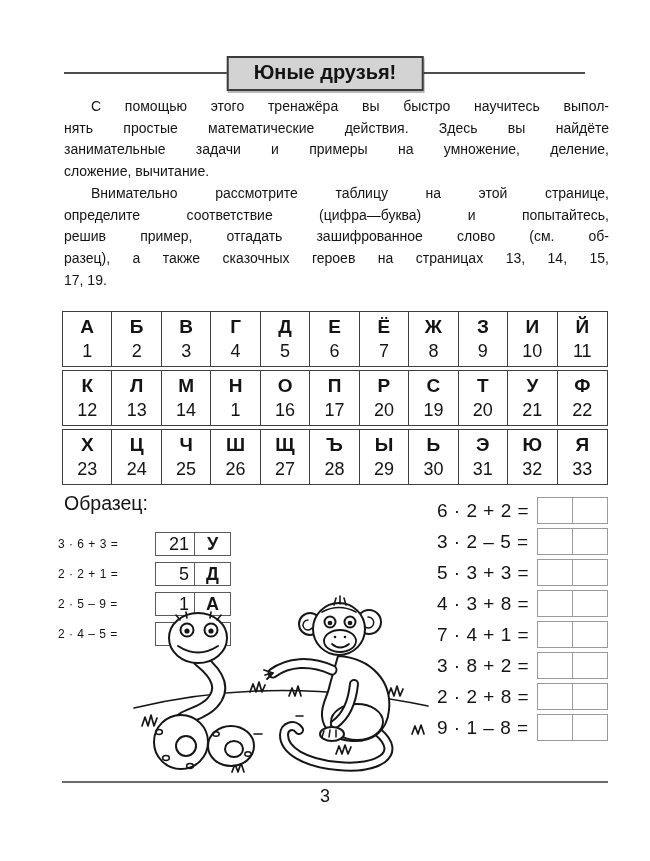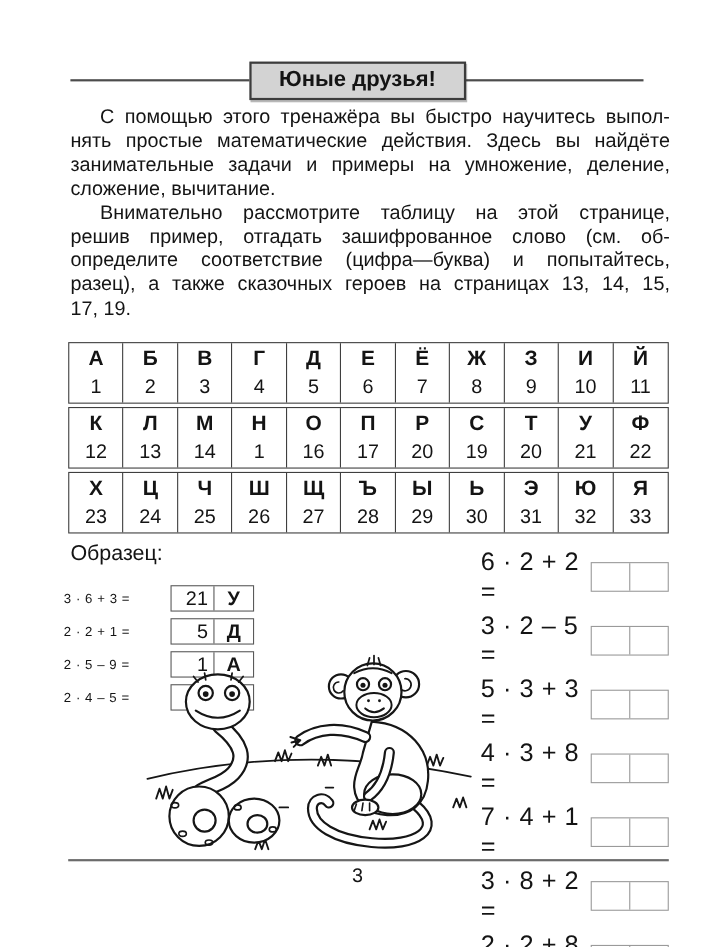--- a/index.html
+++ b/index.html
@@ -8,21 +8,21 @@
     font-family:"Liberation Sans", sans-serif; color:#141414; overflow:hidden;
   }
   
   .header-rule { position:absolute; top:72px; left:64px; width:521px; height:2px; background:#4c4c4c; }
   .title-box {
     position:absolute; top:56px; left:50%; transform:translateX(-50%);
     background:#d3d3d3; border:2px solid #3c3c3c; box-shadow:1px 2px 0 rgba(0,0,0,.28);
     padding:3px 25px 5px; font-weight:bold; font-size:20px; white-space:nowrap;text-align:right;
   }
   
-  .intro { position:absolute; top:96px; left:64px; width:545px; font-size:18px; line-height:21.7px; }
+  .intro { position:absolute; top:96px; left:64px; width:545px; font-size:14px; line-height:21.7px; }
   .intro .line { text-align:justify; text-align-last:justify; }
   .intro .line.first { text-indent:27px; }
   .intro .line.last { text-align-last:left; }
   
   .cipher { position:absolute; top:311px; left:62px; width:546px; }
   .cipher-row {
     display:grid; grid-template-columns:repeat(11,1fr);
     border:1.6px solid #3f3f3f; margin-bottom:3px; background:#fff;
   }
   .cipher-cell { border-right:1.4px solid #3f3f3f; text-align:center; padding:2px 0 3px; }
@@ -33,21 +33,21 @@
   .sample { position:absolute; top:492px; left:58px; }
   .sample-heading { font-weight:normal; font-size:19.5px; margin:0 0 17px 6px; }
   .sample-row { display:flex; align-items:center; margin-bottom:6px; }
   .sample-expr { font-size:12px; width:97px; letter-spacing:.5px; }
   .sample-box { display:flex; border:1.4px solid #5a5a5a; height:22px; background:#fff; }
   .sample-num { width:33px; border-right:1.4px solid #5a5a5a; text-align:right; padding-right:5px; font-size:18px; line-height:22px; }
   .sample-letter { width:35px; text-align:center; font-weight:bold; font-size:18px; line-height:22px; }
   
   .exercises { position:absolute; top:497px; left:437px; }
   .exercise-row { display:flex; align-items:center; margin-bottom:4px; }
-  .exercise-expr { font-size:23px; width:100px; letter-spacing:.5px; }
+  .exercise-expr { font-size:19px; width:100px; letter-spacing:.5px; }
   .exercise-box { display:flex; border:1.4px solid #9a9a9a; height:25px; background:#fff; }
   .exercise-cell { width:34px; }
   .exercise-cell.first { border-right:1.4px solid #9a9a9a; }
   
   .illustration { position:absolute; left:126px; top:584px; width:308px; height:197px; }
   .illustration svg { width:100%; height:100%; }
   
   .footer-rule { position:absolute; top:781px; left:62px; width:546px; height:1.5px; background:#6b6b6b; }
   .page-number { position:absolute; top:786px; left:0; width:650px; text-align:center; font-size:18px; }
 </style>
@@ -61,22 +61,22 @@
 
   <div class="intro">
       <div class="para">
         <div class="line first">С помощью этого тренажёра вы быстро научитесь выпол-</div>
         <div class="line">нять простые математические действия. Здесь вы найдёте</div>
         <div class="line">занимательные задачи и примеры на умножение, деление,</div>
         <div class="line last">сложение, вычитание.</div>
       </div>
       <div class="para">
         <div class="line first">Внимательно рассмотрите таблицу на этой странице,</div>
+        <div class="line">определите соответствие (цифра—буква) и попытайтесь,</div>
         <div class="line">решив пример, отгадать зашифрованное слово (см. об-</div>
-        <div class="line">определите соответствие (цифра—буква) и попытайтесь,</div>
         <div class="line">разец), а также сказочных героев на страницах 13, 14, 15,</div>
         <div class="line last">17, 19.</div>
       </div>
     </div>
 
   <div class="cipher">
       <div class="cipher-row">
         <div class="cipher-cell">
           <div class="cipher-letter">А</div>
           <div class="cipher-number">1</div>

